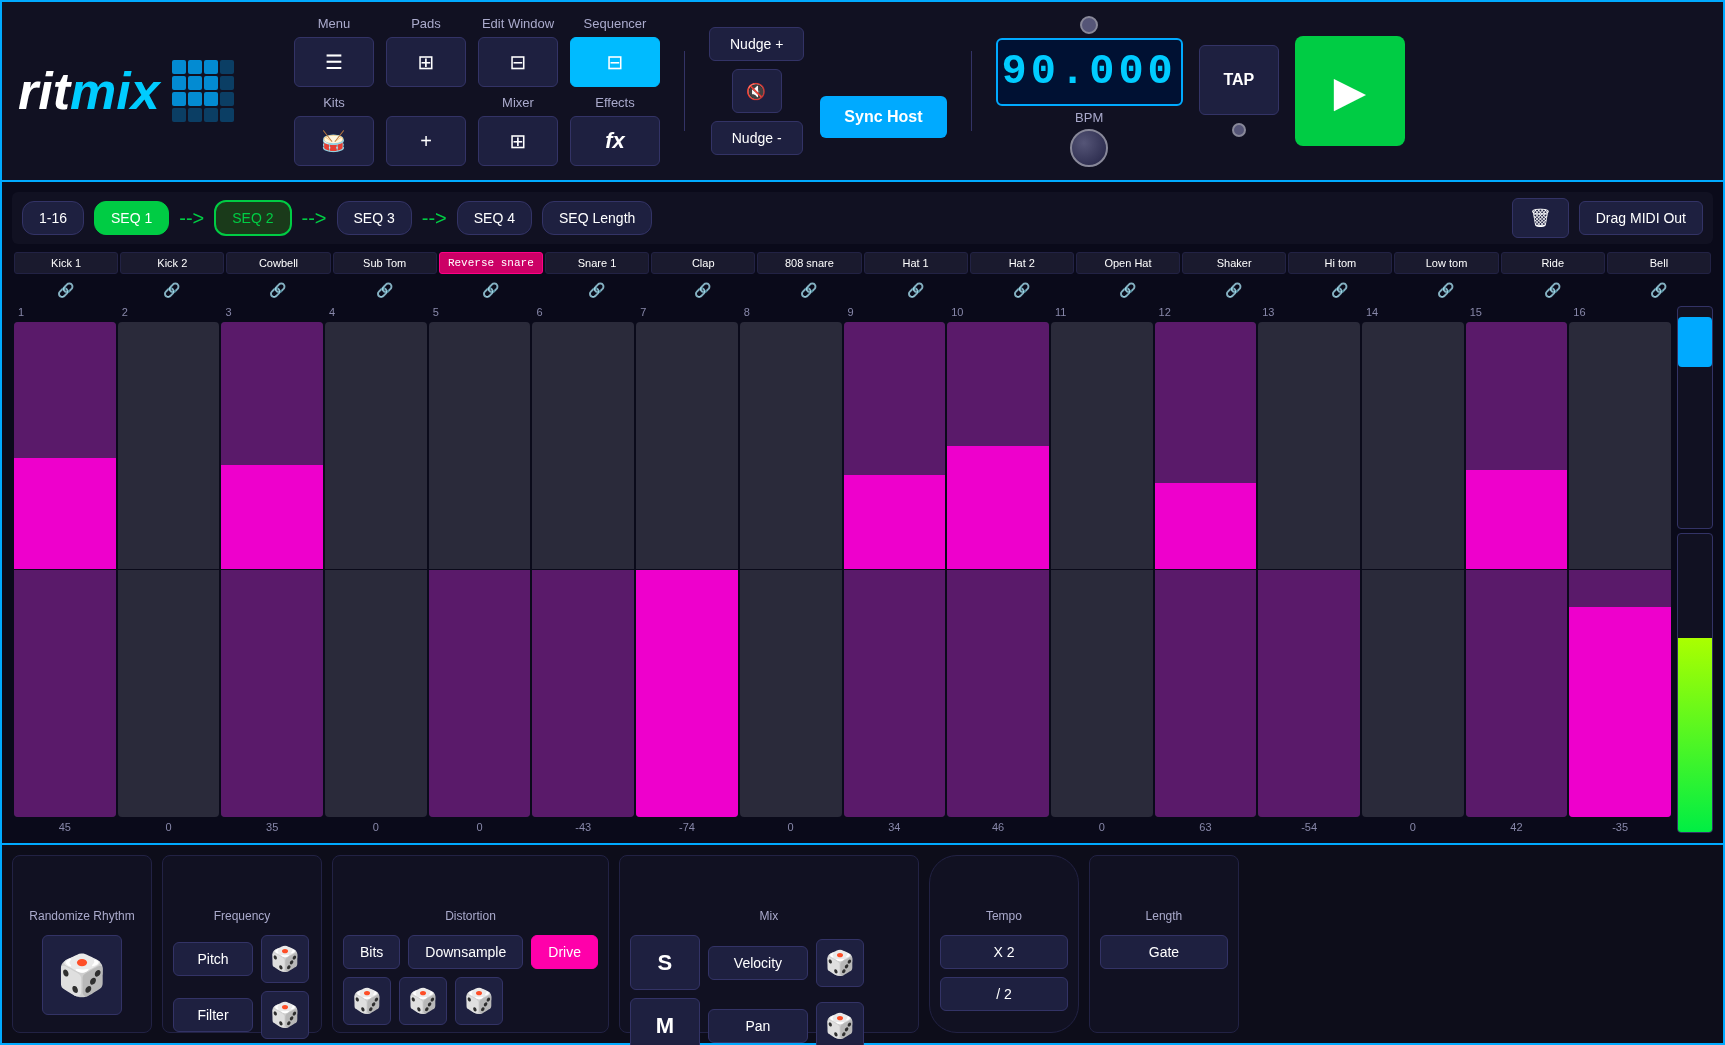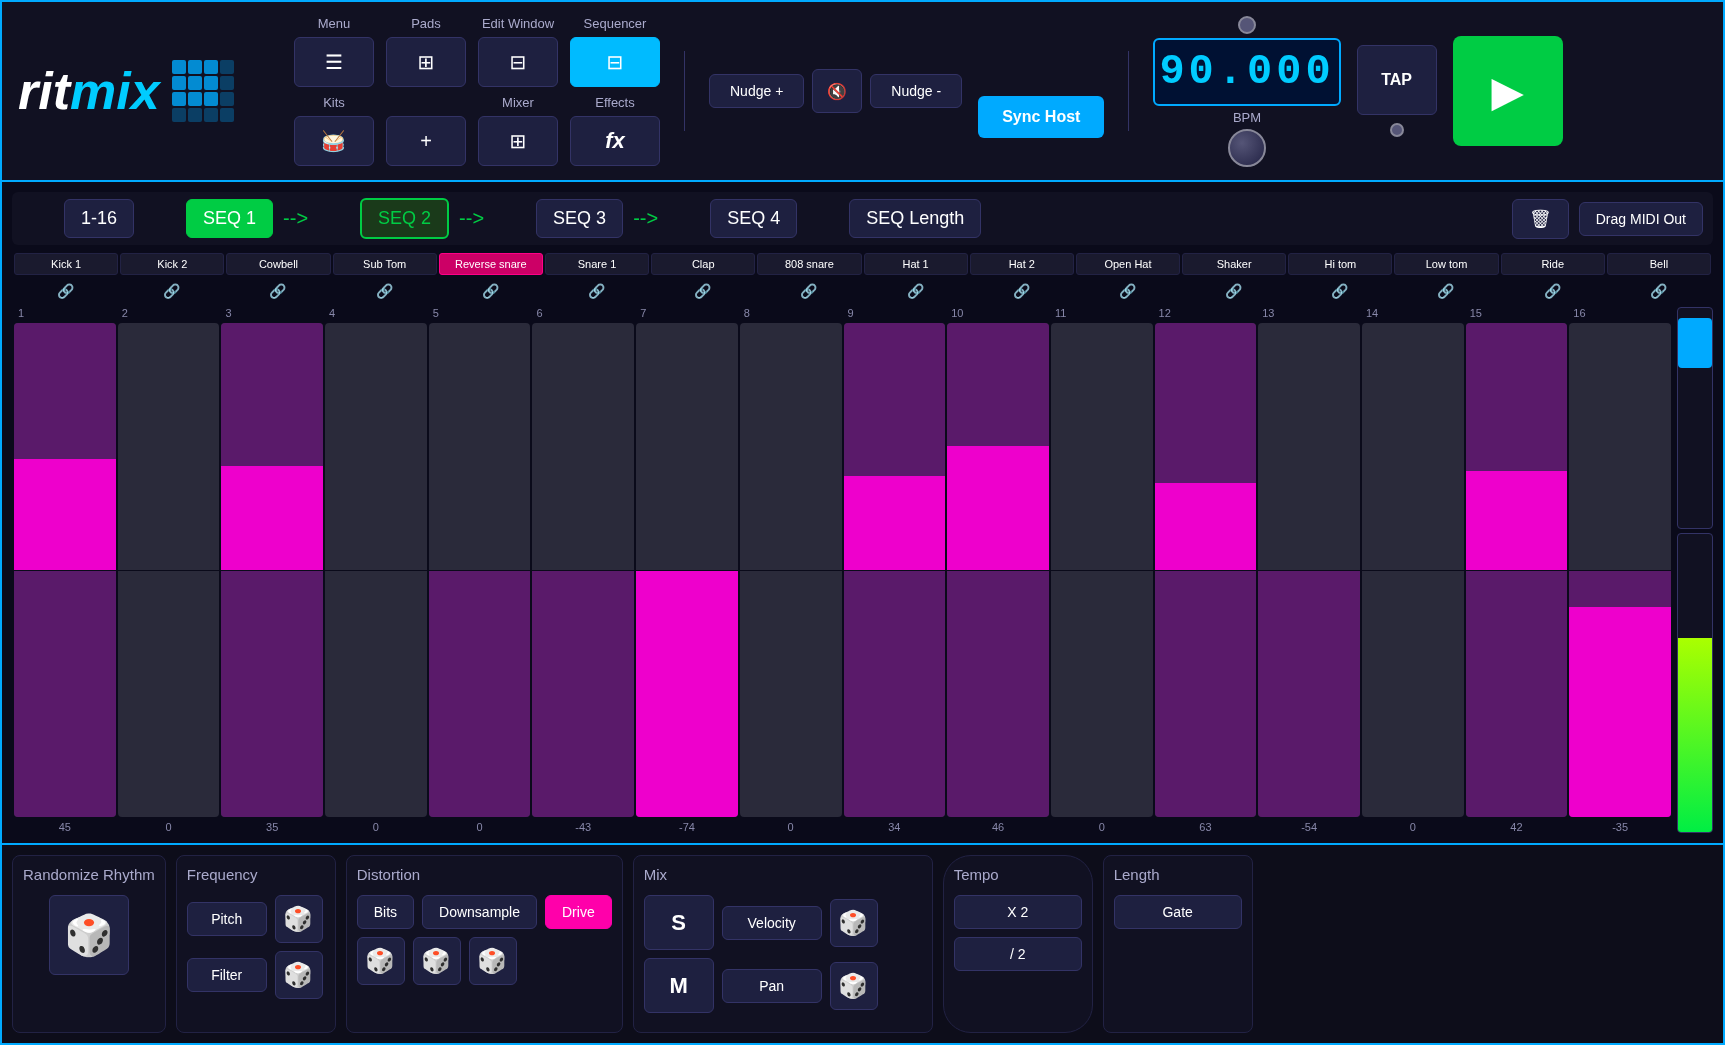--- a/index.html
+++ b/index.html
@@ -215,26 +215,25 @@
       gap: 10px;
       padding: 6px 10px;
       background: #111122;
       border-radius: 6px;
     }
 
     .seq-nav-btn {
       background: #1e2040;
       border: 1px solid #333366;
       color: white;
-      border-radius: 6px;
+      border-radius: 12px;
       cursor: pointer;
       padding: 8px 16px;
-      font-size: 18px;
+      font-size: 14px;
       white-space: nowrap;
-      margin-left: 42px;
     }
 
     .seq-nav-btn.active {
       background: #00cc44;
       border-color: #00cc44;
       color: white;
     }
 
     .seq-nav-btn.active2 {
       background: #1a3a1a;
@@ -286,20 +285,21 @@
       color: white;
       font-size: 11px;
       text-align: center;
       padding: 4px 2px;
       border-radius: 3px;
     }
 
     .drum-label.highlighted {
       background: #cc0066;
       border-color: #ff0088;
+      font-family: Liberation Mono, monospace;
     }
 
     
     .chain-row {
       display: flex;
       gap: 2px;
       padding: 0 2px;
     }
 
     
@@ -318,23 +318,24 @@
       border: 1px solid #222244;
       border-radius: 8px;
       padding: 10px;
       display: flex;
       flex-direction: column;
       gap: 8px;
     }
 
     .control-section-title {
       color: #aaaacc;
-      font-size: 15px;
-      text-align: left;
+      font-size: 12px;
+      text-align: center;
       margin-bottom: 4px;
+      margin-top: 43px;
     }
 
     .ctrl-btn {
       background: #1e2040;
       border: 1px solid #333366;
       color: white;
       border-radius: 6px;
       cursor: pointer;
       padding: 8px 16px;
       font-size: 14px;
@@ -547,21 +548,21 @@
         </div>
         <div class="header-btn-group">
           <span class="header-label">Effects</span>
           <button class="header-btn wide" style="font-style:italic;font-weight:bold;font-size:22px;">fx</button>
         </div>
       </div>
     </div>
 
     <div class="separator"></div>
 
-    <div style="display:flex;flex-direction:row;gap:8px;align-items:center;">
+    <div style="display:flex;flex-direction:column;gap:8px;align-items:center;">
       <button class="nudge-btn">Nudge +</button>
       <button class="header-btn" style="width:50px;height:44px;font-size:16px;">🔇</button>
       <button class="nudge-btn">Nudge -</button>
     </div>
 
     <div style="display:flex;flex-direction:column;gap:8px;">
       <div style="height:44px;"></div>
       <button class="sync-host-btn">Sync Host</button>
     </div>
 

